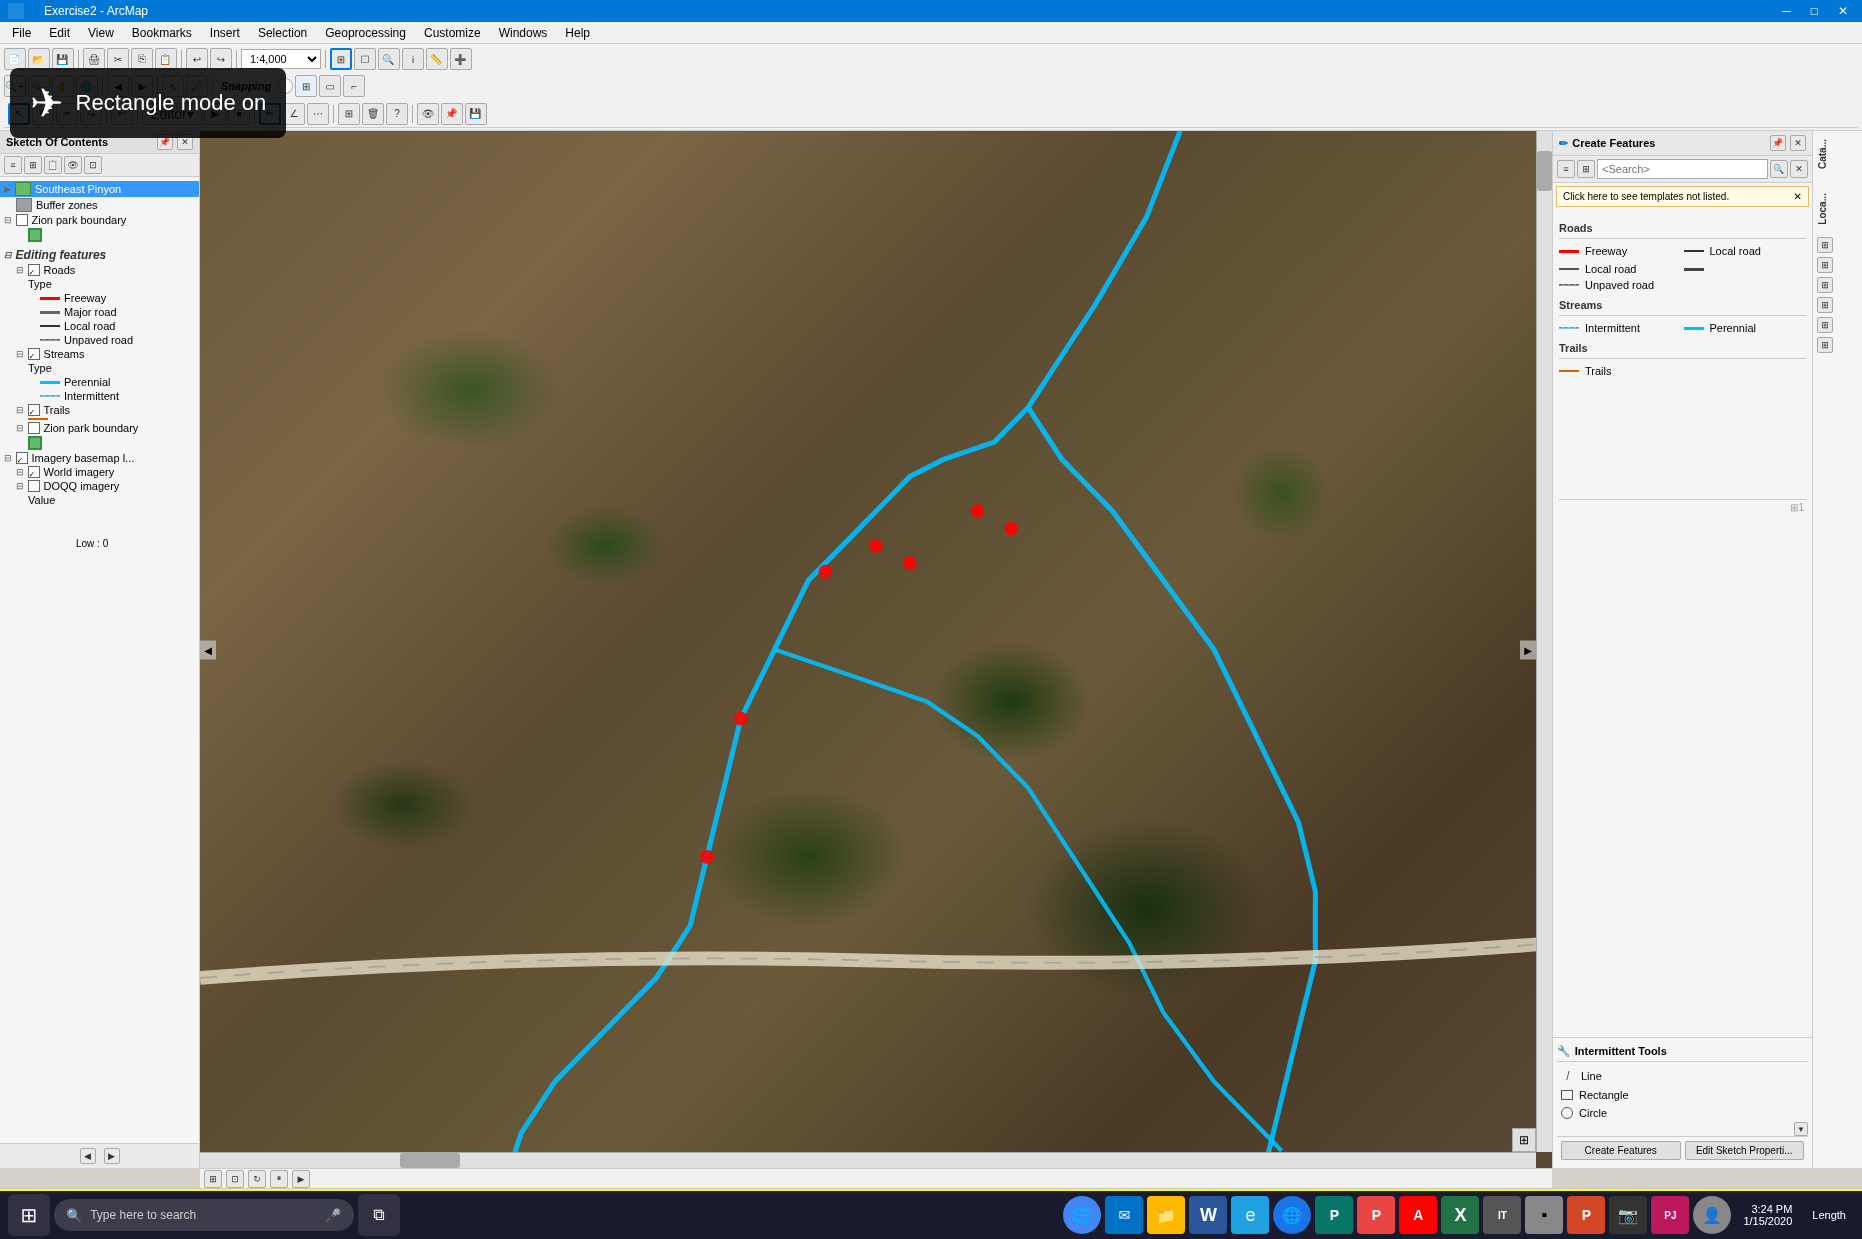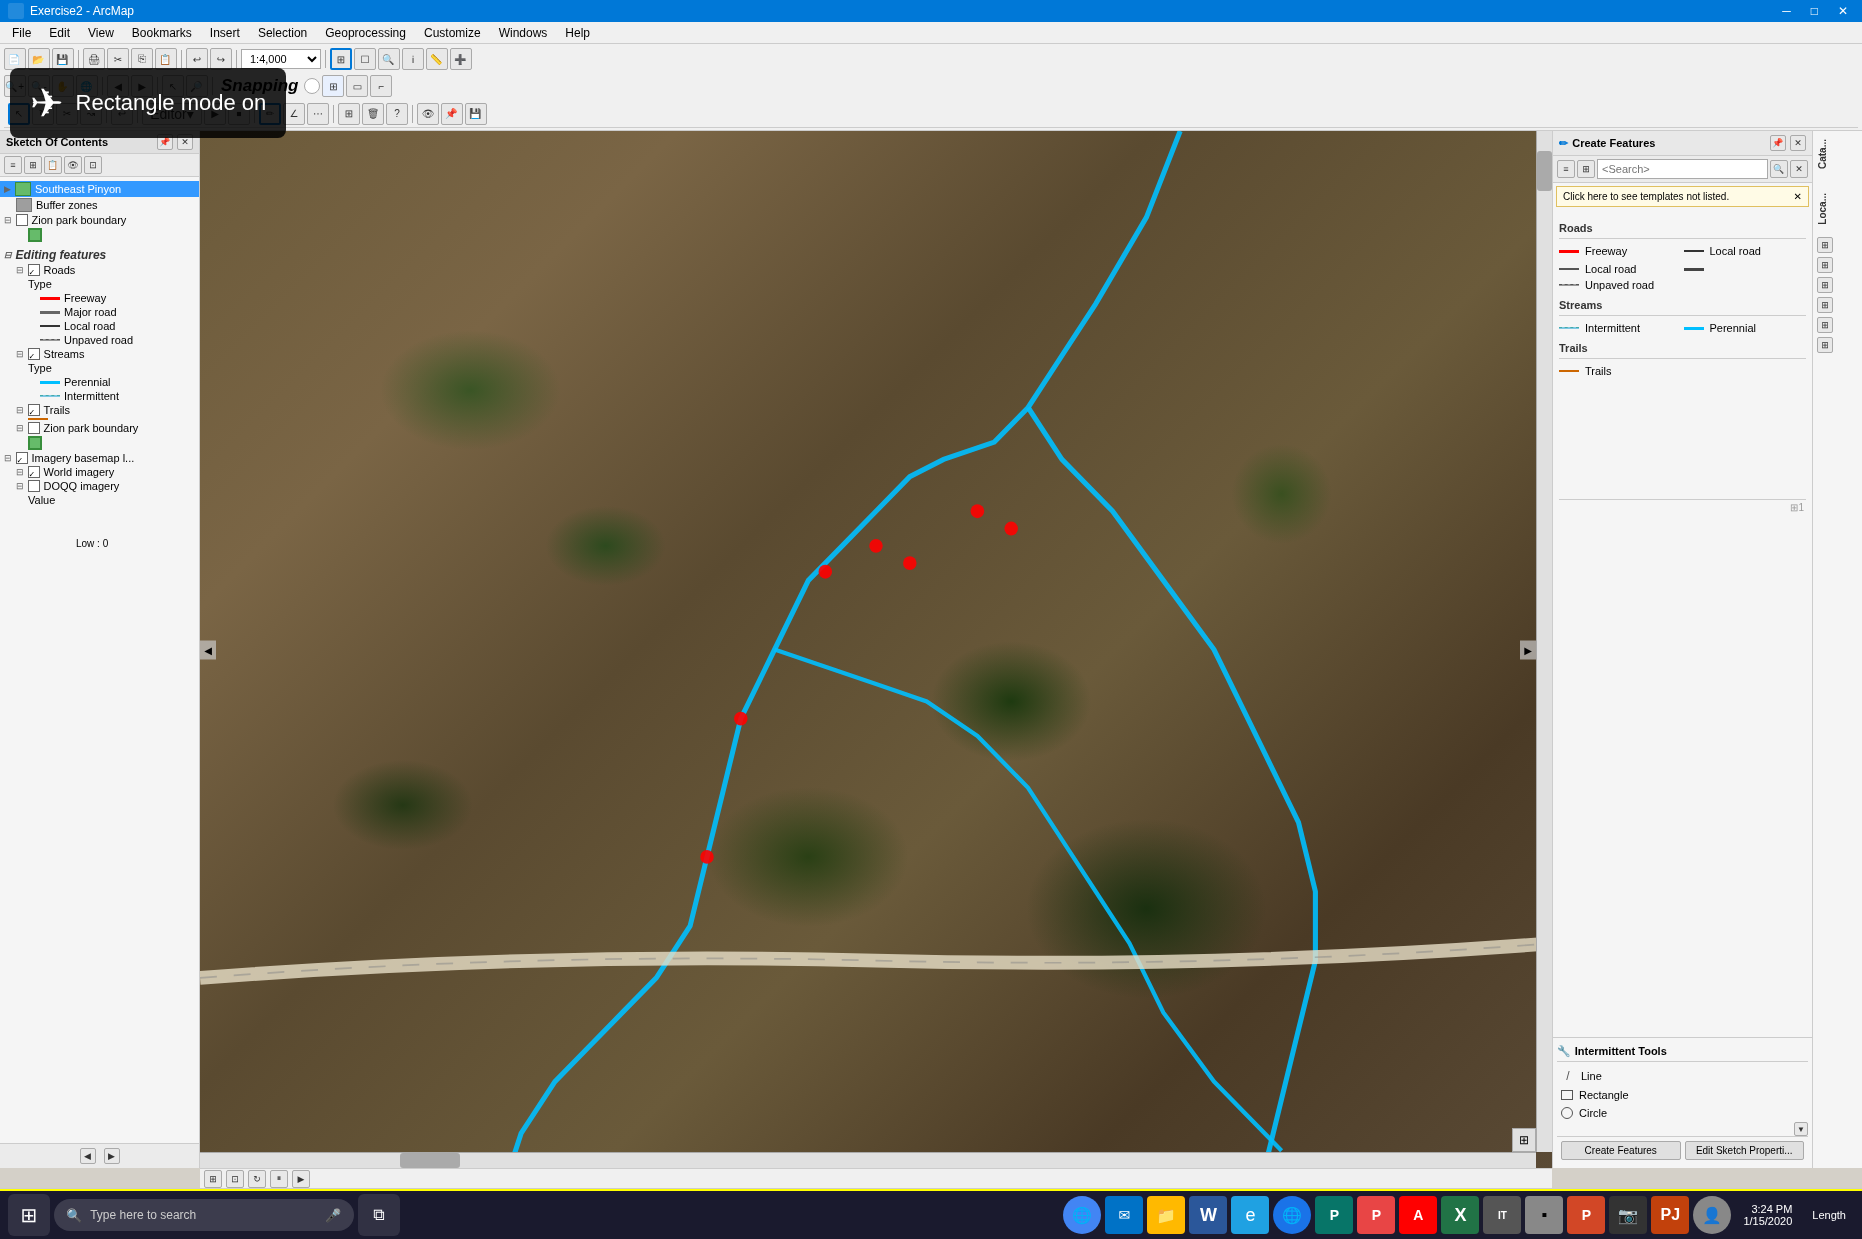--- a/index.html
+++ b/index.html
@@ -7,21 +7,21 @@
 
     
     .title-bar {
       background: #0078d7;
       color: white;
       height: 22px;
       display: flex;
       align-items: center;
       padding: 0 8px;
       font-size: 12px;
-      gap: 6px;
+      gap: 20px;
     }
     .title-bar-icon { width: 16px; height: 16px; background: #fff2; border-radius: 2px; display: inline-block; }
 
     
     .menu-bar {
       background: #f0f0f0;
       height: 22px;
       display: flex;
       align-items: center;
       padding: 0 4px;
@@ -549,21 +549,21 @@
     <button class="toolbar-btn">🔍-</button>
     <button class="toolbar-btn">✋</button>
     <button class="toolbar-btn">🌐</button>
     <div class="toolbar-separator"></div>
     <button class="toolbar-btn">◀</button>
     <button class="toolbar-btn">▶</button>
     <div class="toolbar-separator"></div>
     <button class="toolbar-btn">↖</button>
     <button class="toolbar-btn">🔎</button>
     <div class="toolbar-separator"></div>
-    <span style="font-size:17px;padding:0 4px;font-weight:bold;font-style:italic;">Snapping</span>
+    <span style="font-size:11px;padding:0 4px;font-weight:bold;font-style:italic;">Snapping</span>
     <button class="toolbar-btn" style="width:16px;height:16px;border-radius:50%;border:1px solid #aaa;background:white;"></button>
     <button class="toolbar-btn" style="background:#e8f0fe;">⊞</button>
     <button class="toolbar-btn">▭</button>
     <button class="toolbar-btn">⌐</button>
   </div>
 
   <div class="editor-toolbar">
     <button class="toolbar-btn" style="border:2px solid #0078d7;">↖</button>
     <button class="toolbar-btn">↻</button>
     <button class="toolbar-btn">✂</button>
@@ -922,21 +922,21 @@
     <div class="taskbar-app" style="background:#1fa1e2;color:white;font-size:18px;border-radius:4px;">e</div>
     <div class="taskbar-app" style="background:#1a73e8;border-radius:50%;font-size:16px;">🌐</div>
     <div class="taskbar-app" style="background:#077568;color:white;font-weight:bold;font-size:14px;border-radius:4px;">P</div>
     <div class="taskbar-app" style="background:#e84545;color:white;font-weight:bold;font-size:14px;border-radius:4px;">P</div>
     <div class="taskbar-app" style="background:#ff0000;color:white;font-weight:bold;font-size:14px;border-radius:4px;">A</div>
     <div class="taskbar-app" style="background:#217346;color:white;font-weight:bold;font-size:18px;border-radius:4px;">X</div>
     <div class="taskbar-app" style="background:#555;color:white;font-size:10px;font-weight:bold;border-radius:4px;">IT</div>
     <div class="taskbar-app" style="background:#888;border-radius:4px;font-size:16px;">▪</div>
     <div class="taskbar-app" style="background:#d24726;color:white;font-weight:bold;font-size:14px;border-radius:4px;">P</div>
     <div class="taskbar-app" style="background:#333;border-radius:4px;font-size:16px;">📷</div>
-    <div class="taskbar-app" style="background:#c2410c;color:white;font-size:16px;font-weight:bold;border-radius:4px;">PJ</div>
+    <div class="taskbar-app" style="background:#be185d;color:white;font-size:10px;font-weight:bold;border-radius:4px;">PJ</div>
     <div class="taskbar-app" style="background:#888;border-radius:50%;font-size:16px;">👤</div>
   </div>
   <div class="taskbar-clock">
     <div>3:24 PM</div>
     <div>1/15/2020</div>
   </div>
   <div class="taskbar-desktop">Length</div>
 </div>
 
 </body></html>

